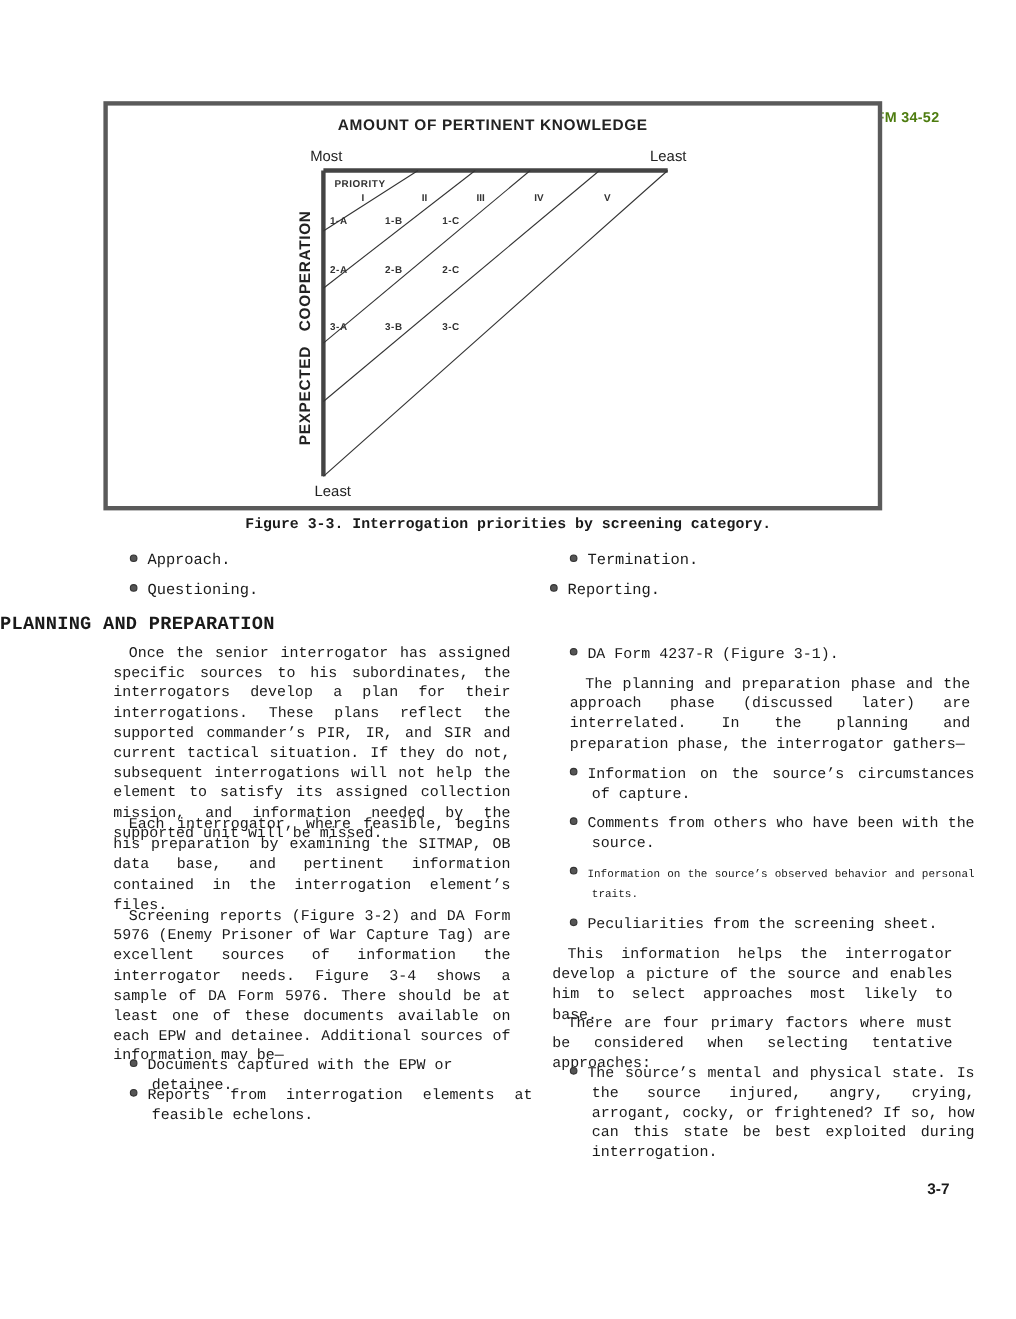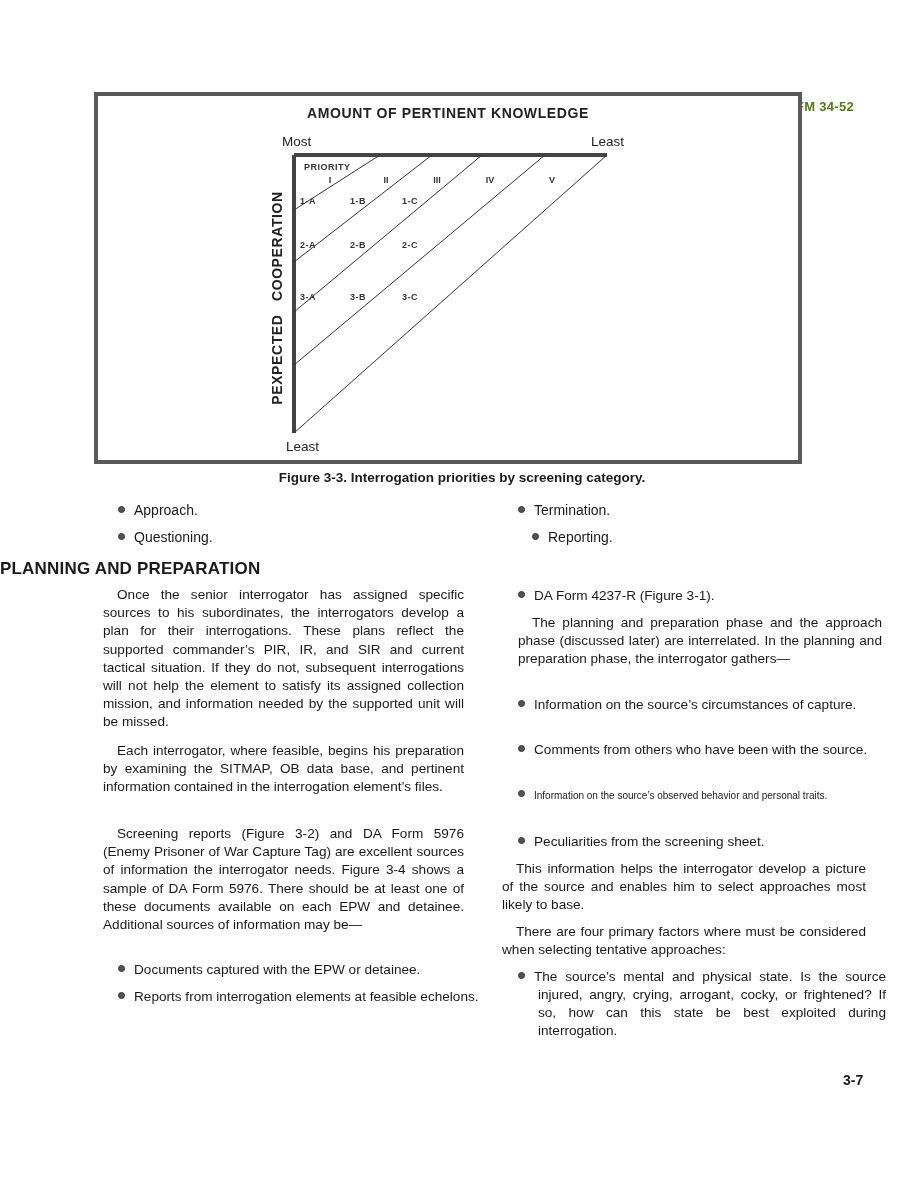--- a/index.html
+++ b/index.html
@@ -1,17 +1,17 @@
 <!DOCTYPE html>
 <html><head>
 <meta charset="utf-8">
 <style>
   html, body { margin: 0; padding: 0; background: #ffffff; }
   body { width: 924px; height: 1199px; position: relative; overflow: hidden; color: #1a1a1a; }
-  .serif { font-family: Liberation Sans, sans-serif; }
+  .serif { font-family: Liberation Mono, monospace; }
   .sans { font-family: "Liberation Sans", "DejaVu Sans", sans-serif; }
 
   #header-id { position: absolute; left: 796px; top: 76px; font-size: 13px; font-weight: bold; color: #4d7c0f; letter-spacing: 0.3px; margin-top: 23px; }
 
   #figure-frame { position: absolute; left: 94px; top: 92px; width: 708px; height: 372px;
     border: 4px solid #5a5a5a; border-style: solid; box-sizing: border-box;
     background: #fff; }
   #figure-svg { position: absolute; left: 0; top: 0; }
 
   #figure-caption { position: absolute; left: 0; width: 924px; top: 470px; text-align: center; font-size: 13.5px; font-weight: bold; }
@@ -69,21 +69,21 @@
       <text x="350" y="300" font-family="Liberation Sans, DejaVu Sans, sans-serif" font-size="9" font-weight="bold" letter-spacing="0.5" fill="#333">3-B</text>
       <text x="402" y="300" font-family="Liberation Sans, DejaVu Sans, sans-serif" font-size="9" font-weight="bold" letter-spacing="0.5" fill="#333">3-C</text>
     </g>
 </svg>
 
 <div id="figure-caption" class="serif">Figure 3-3.  Interrogation priorities by screening category.</div>
 
 <div class="bullet serif" style="left:118px; top:501px;"><span class="dot"></span><span>Approach.</span></div>
 <div class="bullet serif" style="left:118px; top:528px;"><span class="dot"></span><span>Questioning.</span></div>
 <div class="bullet serif" style="left:518px; top:501px;"><span class="dot"></span><span>Termination.</span></div>
-<div class="bullet serif" style="left:532px; top:528px;"><span class="dot"></span><span>Reporting.</span></div>
+<div class="bullet serif" style="left:500px; top:528px;"><span class="dot"></span><span>Reporting.</span></div>
 
 <div id="section-heading" class="serif">PLANNING AND PREPARATION</div>
 
 <div class="para serif" style="left:103px; top:586px; width:361px;">Once the senior interrogator has assigned specific sources to his subordinates, the interrogators develop a plan for their interrogations.  These plans reflect the supported commander’s PIR, IR, and SIR and current tactical situation.  If they do not, subsequent interrogations will not help the element to satisfy its assigned collection mission, and information needed by the supported unit will be missed.</div>
 <div class="para serif" style="left:103px; top:742px; width:361px;">Each interrogator, where feasible, begins his preparation by examining the SITMAP, OB data base, and pertinent information contained in the interrogation element’s files.</div>
 <div class="para serif" style="left:103px; top:825px; width:361px;">Screening reports (Figure 3-2) and DA Form 5976 (Enemy Prisoner of War Capture Tag) are excellent sources of information the interrogator needs. Figure 3-4 shows a sample of DA Form 5976.  There should be at least one of these documents available on each EPW and detainee.  Additional sources of information may be—</div>
 <div class="bullet serif hanging" style="left:118px; top:961px; width:346px; font-size:13.6px;"><span class="dot"></span><span>Documents captured with the EPW or detainee.</span></div>
 <div class="bullet serif hanging" style="left:118px; top:988px; width:346px; font-size:13.6px; text-align:justify;"><span class="dot"></span><span>Reports from interrogation elements at feasible echelons.</span></div>
 
 <div class="bullet serif" style="left:518px; top:587px; font-size:13.6px;"><span class="dot"></span><span>DA Form 4237-R (Figure 3-1).</span></div>

